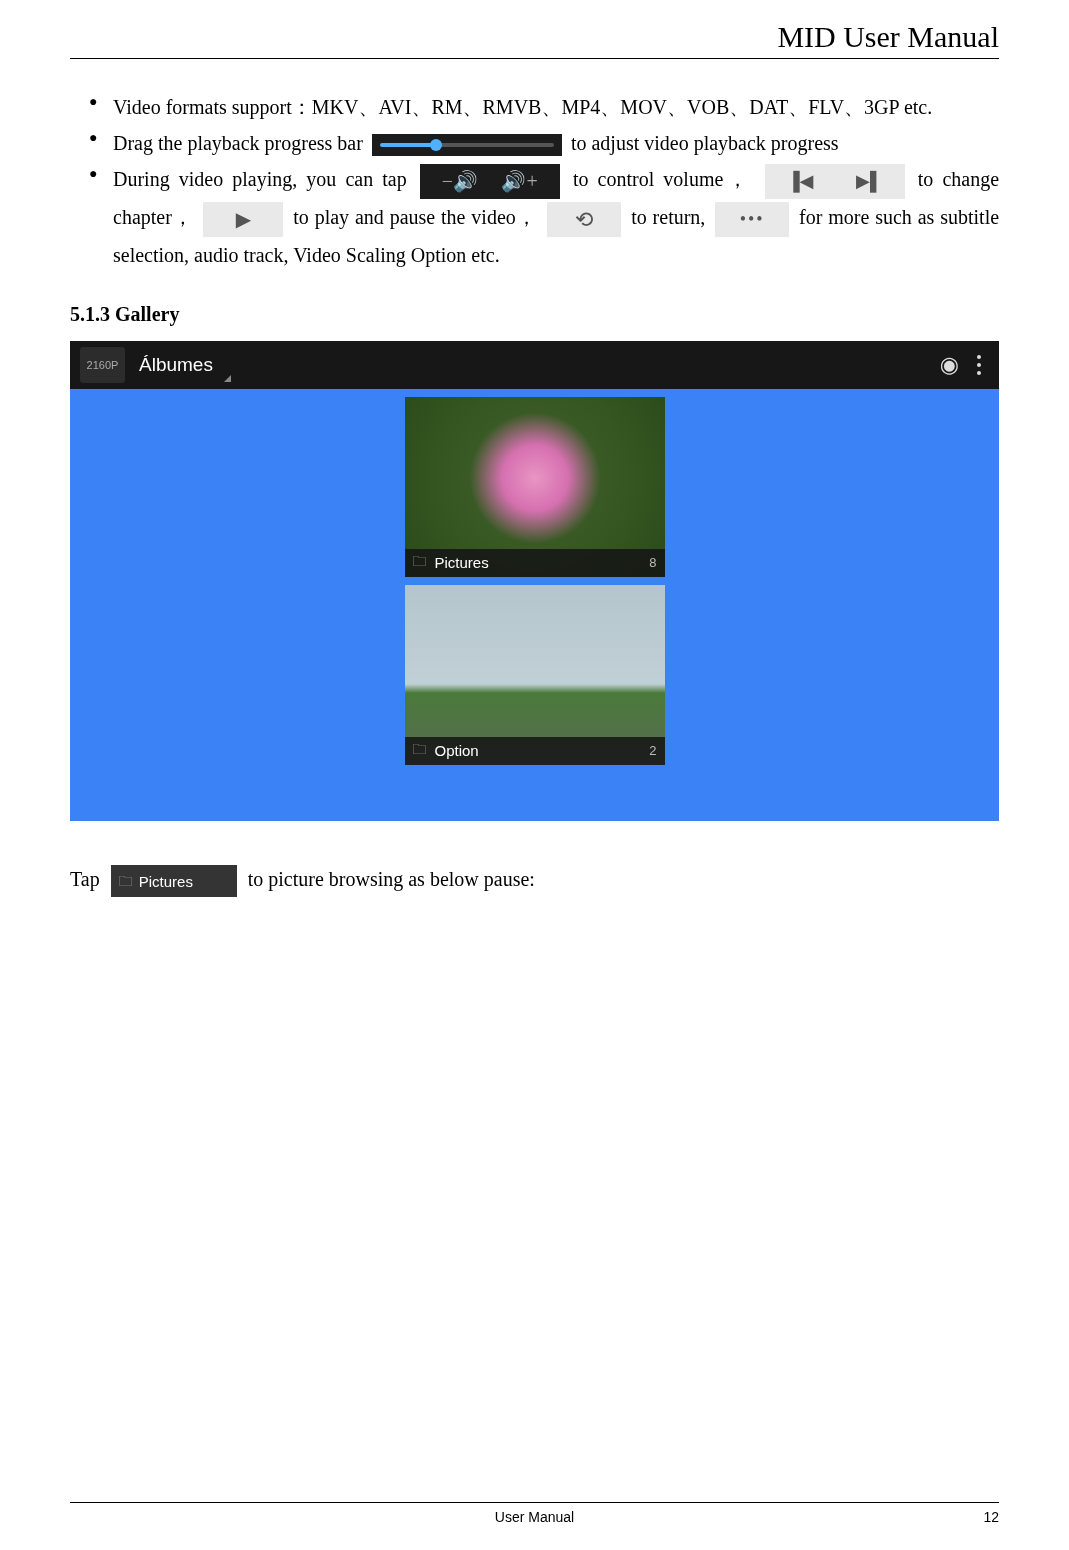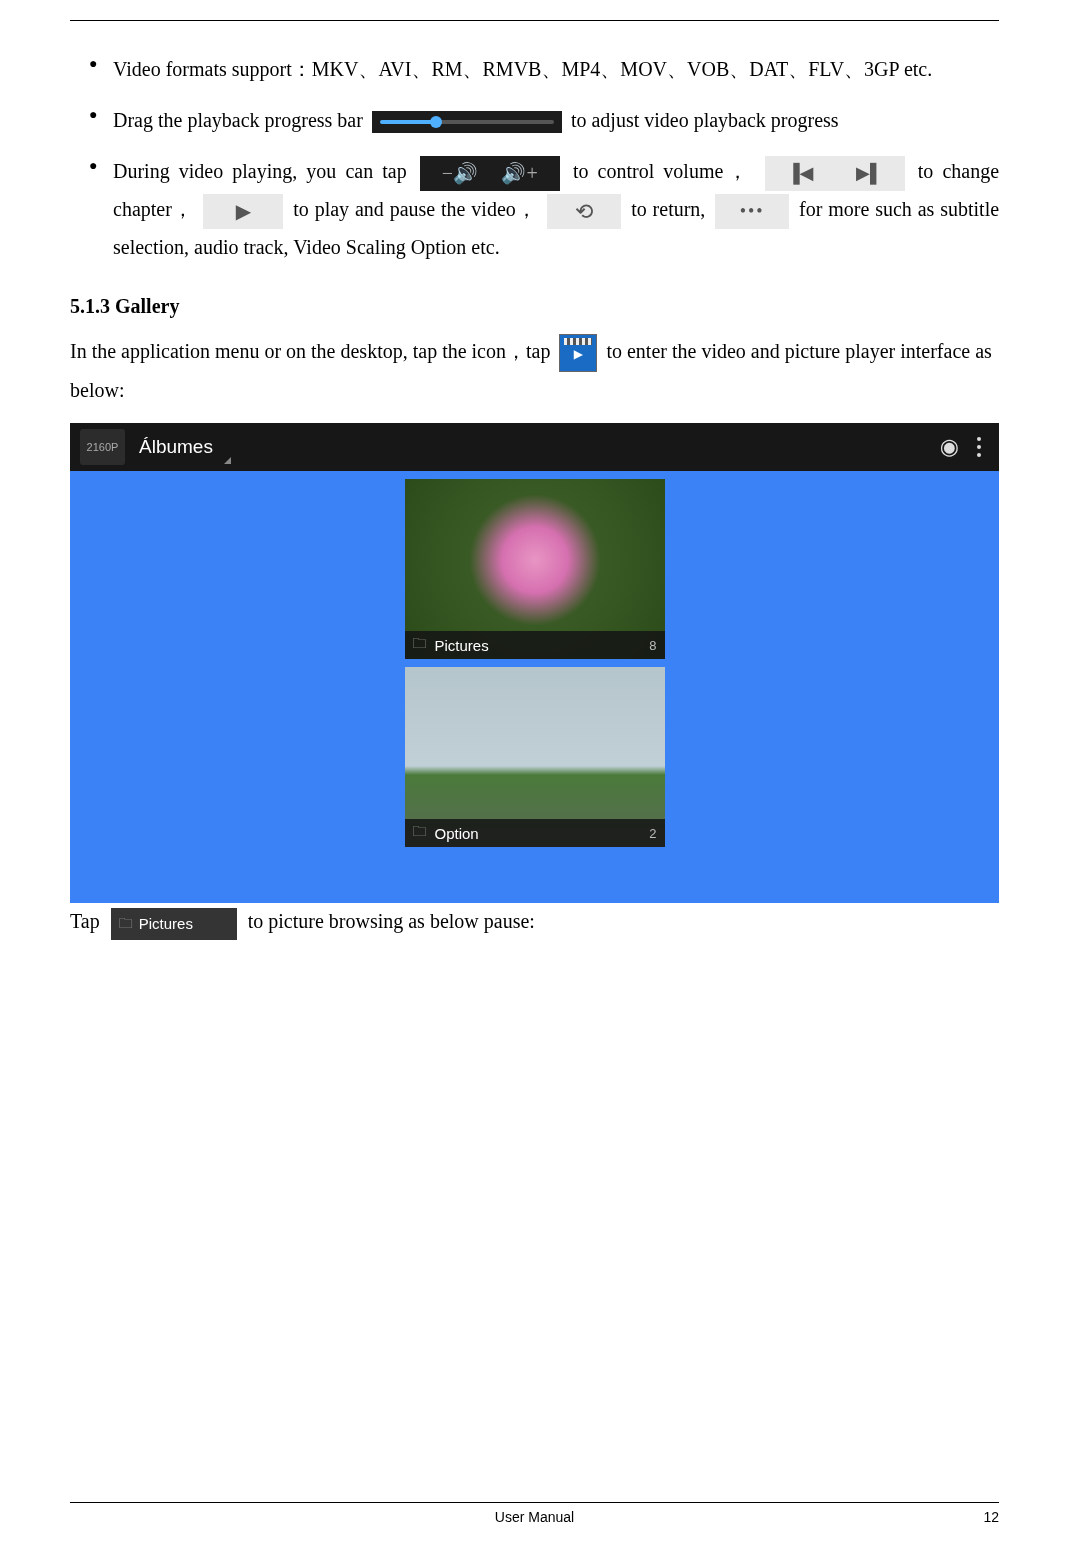--- a/index.html
+++ b/index.html
@@ -32,21 +32,20 @@
       padding-left: 25px;
       margin: 0 0 30px 0;
     }
     .bullet-list li {
       position: relative;
       font-size: 20px;
       line-height: 1.8;
       text-align: justify;
       margin-bottom: 0;
       padding-left: 18px;
-      margin-top: 15px;
     }
     .bullet-list li::before {
       content: "●";
       position: absolute;
       left: -6px;
       top: 0;
       font-size: 14px;
     }
     .section-heading {
       font-size: 20px;
@@ -313,20 +312,21 @@
     .footer-center {
       position: absolute;
       left: 50%;
       transform: translateX(-50%);
     }
   </style>
 </head>
 <body>
 
 <div class="page">
+  <div class="header-title">MID User Manual</div>
   <hr class="header-hr">
 
   <ul class="bullet-list">
     <li>Video formats support：MKV、AVI、RM、RMVB、MP4、MOV、VOB、DAT、FLV、3GP etc.</li>
     <li>
       <span>Drag the playback progress bar </span>
       <span class="inline-widget progress-widget">
         <span class="track"></span><span class="thumb"></span>
       </span>
       <span> to adjust video playback progress</span>
@@ -347,25 +347,20 @@
       <span> to play and pause the video，</span>
       <span class="inline-widget return-widget">⟲</span>
       <span>to return,</span>
       <span class="inline-widget more-widget">•••</span>
       <span> for more such as subtitle selection, audio track, Video Scaling Option etc.</span>
     </li>
   </ul>
 
   <div class="section-heading">5.1.3 Gallery</div>
 
-  <p class="body-text">
-    <span>In the application menu or on the desktop, tap the icon，tap </span>
-    <span class="app-icon"></span>
-    <span> to enter the video and picture player interface as below:</span>
-  </p>
 
   <div class="screenshot">
     <div class="ss-topbar">
       <div class="ss-logo">2160P</div>
       <div class="ss-albumes-dd">Álbumes</div>
       <div class="ss-spacer"></div>
       <div class="ss-camera">◉</div>
       <div class="ss-menu">
           <span></span>
           <span></span>
@@ -385,21 +380,21 @@
           <div class="ss-label">
             <span class="folder">🗀</span>
             <span>Option</span>
             <span class="count">2</span>
           </div>
         </div>
       </div>
     </div>
   </div>
 
-  <p class="body-text" style="">
+  <p class="body-text" style="margin-top:40px;">
     <span>Tap </span>
     <span class="folder-btn">
       <span class="folder">🗀</span>
       <span>Pictures</span>
     </span>
     <span> to picture browsing as below pause:</span>
   </p>
 
   <div class="footer">
     <hr class="footer-hr">

